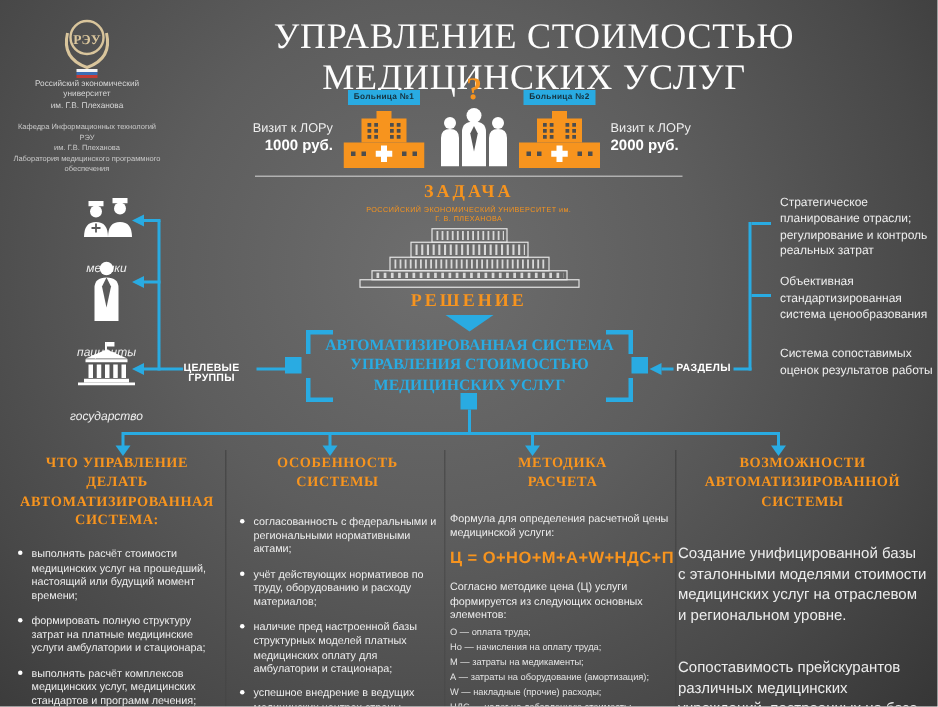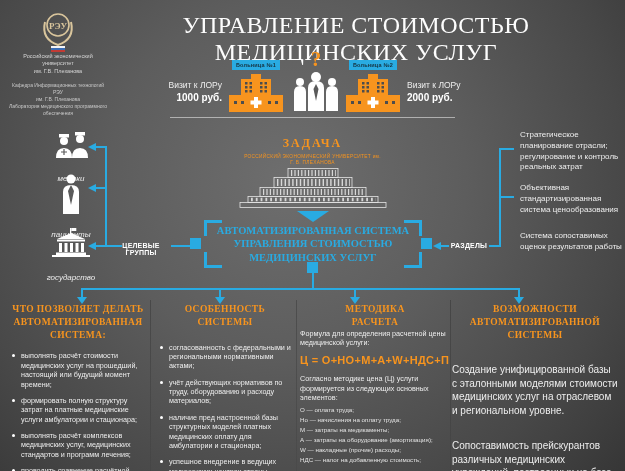--- a/index.html
+++ b/index.html
@@ -22,21 +22,21 @@
   .price{font-weight:bold;font-size:10px;color:#fff;}
   .hosp{position:absolute;top:53px;width:58px;text-align:center;}
   .tag{display:inline-block;background:#29ABE2;color:#16323f;font-weight:bold;font-size:5.5px;
     padding:2px 4px;letter-spacing:.2px;}
   .hosp svg{display:block;margin:3px auto 0;}
   .people-group{position:absolute;left:287px;top:49px;width:58px;text-align:center;}
   .qmark{font-family:"Liberation Serif",serif;color:#F7941E;font-weight:bold;font-size:21px;line-height:1;}
   .people-group svg{display:block;margin:1px auto 0;}
   .sep{position:absolute;left:170px;top:117px;width:285px;height:1px;background:rgba(255,255,255,.5);}
   
-  .task{position:absolute;left:150px;top:136px;width:325px;text-align:center;}
+  .task{position:absolute;left:150px;top:120px;width:325px;text-align:center;}
   .sec-h{font-family:"Liberation Serif",serif;font-weight:bold;color:#F7941E;font-size:12px;letter-spacing:2px;}
   .task-desc{margin-top:2px;font-size:8.8px;line-height:1.3;color:#f0f0f0;}
   .bldg-cap{margin:3px auto 0;max-width:142px;font-size:4.8px;line-height:1.35;color:#F7941E;letter-spacing:.3px;}
   .task svg{display:block;margin:1px auto 0;}
   .big-arrow{width:0;height:0;margin:2px auto 0;border-left:16px solid transparent;
     border-right:16px solid transparent;border-top:11px solid #29ABE2;}
   
   .cbox{position:absolute;left:204px;top:220px;width:218px;height:48px;}
   .corner{position:absolute;width:15px;height:13px;border:0 solid #29ABE2;}
   .tl{left:0;top:0;border-top-width:3px;border-left-width:3px;}
@@ -61,21 +61,21 @@
   
   .r-sec{position:absolute;left:520px;width:102px;font-size:8px;line-height:1.35;color:#eee;}
   
   .col{position:absolute;top:303px;}
   .col-h{font-family:"Liberation Serif",serif;font-weight:bold;color:#F7941E;text-align:center;
     font-size:9.5px;line-height:1.35;letter-spacing:.4px;margin:0 auto;}
   .blist{margin-top:10px;display:flex;flex-direction:column;gap:7px;}
   .bitem{display:flex;font-size:7.2px;line-height:1.3;color:#ededed;text-align:left;}
   .bdot{flex:none;width:3px;height:3px;border-radius:50%;background:#fff;margin:3px 6px 0 2px;}
   .bsq{flex:none;width:2.5px;height:2.5px;background:#fff;margin:2.5px 4px 0 1px;}
-  .c3intro{font-size:7.2px;line-height:1.3;color:#ededed;}
+  .c3intro{margin-top:12px;font-size:7.2px;line-height:1.3;color:#ededed;}
   .formula{margin-top:7px;font-size:11px;font-weight:bold;color:#F7941E;letter-spacing:.3px;}
   .c3explain{margin-top:8px;font-size:7.2px;line-height:1.3;color:#ededed;}
   .legend{margin-top:3px;font-size:6.2px;line-height:1.6;color:#e3e3e3;}
   .c4para{margin-top:22px;font-size:10px;line-height:1.35;color:#ededed;}
   .allows{margin-top:8px;font-size:7.2px;font-weight:bold;color:#f5f5f5;}
   .c4list{margin-top:4px;display:flex;flex-direction:column;gap:4px;}
   .c4item{display:flex;font-size:5.8px;line-height:1.35;color:#dcdcdc;text-align:left;}
   .divider{position:absolute;top:300px;height:171px;width:1px;
     background:linear-gradient(rgba(0,0,0,.22),rgba(0,0,0,.05));}
 </style>
@@ -208,20 +208,21 @@
         <rect x="10" y="28.5" width="130" height="6"></rect>
         <rect x="2" y="34.5" width="146" height="5"></rect>
       </g>
       <g stroke="#e4e4e4" opacity="0.9">
         <line x1="53" y1="5" x2="98" y2="5" stroke-width="6" stroke-dasharray="1.2 2.2"></line>
         <line x1="39" y1="14.5" x2="112" y2="14.5" stroke-width="7" stroke-dasharray="1.4 2.4"></line>
         <line x1="25" y1="24" x2="126" y2="24" stroke-width="6" stroke-dasharray="1.2 2.2"></line>
         <line x1="13" y1="31.5" x2="138" y2="31.5" stroke-width="3.5" stroke-dasharray="1.8 3"></line>
       </g>
     </svg>
+    <div class="sec-h">РЕШЕНИЕ</div>
     <div class="big-arrow"></div>
   </div>
 
   <div class="cbox">
     <i class="corner tl"></i>
     <i class="corner tr"></i>
     <i class="corner bl"></i>
     <i class="corner br"></i>
     <div class="cbox-text">АВТОМАТИЗИРОВАННАЯ СИСТЕМА УПРАВЛЕНИЯ СТОИМОСТЬЮ МЕДИЦИНСКИХ УСЛУГ</div>
   </div>
@@ -300,21 +301,21 @@
   <div class="vl" style="left:354px;top:288px;height:10px;"></div>
   <i class="arr-d" style="left:350px;top:297px;"></i>
   <div class="vl" style="left:518px;top:288px;height:10px;"></div>
   <i class="arr-d" style="left:514px;top:297px;"></i>
 
   <div class="divider" style="left:150px;"></div>
   <div class="divider" style="left:296px;"></div>
   <div class="divider" style="left:450px;"></div>
 
   <div class="col" style="left:10px;width:136px;">
-    <div class="col-h" style="max-width:136px;">ЧТО ПОЗВОЛЯЕТ ДЕЛАТЬ АВТОМАТИЗИРОВАННАЯ СИСТЕМА:</div>
+    <div class="col-h" style="max-width:136px;">ЧТО УПРАВЛЕНИЕ ДЕЛАТЬ АВТОМАТИЗИРОВАННАЯ СИСТЕМА:</div>
     <div class="blist">
       <div class="bitem">
           <i class="bdot"></i>
           <span>выполнять расчёт стоимости медицинских услуг на прошедший, настоящий или будущий момент времени;</span>
         </div>
       <div class="bitem">
           <i class="bdot"></i>
           <span>формировать полную структуру затрат на платные медицинские услуги амбулатории и стационара;</span>
         </div>
       <div class="bitem">

